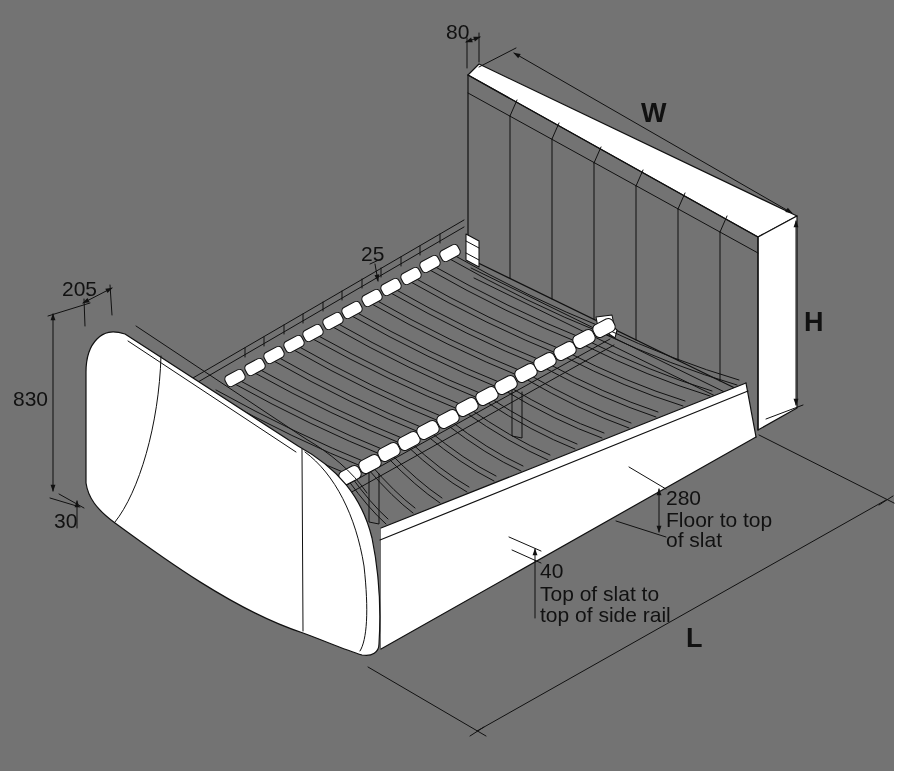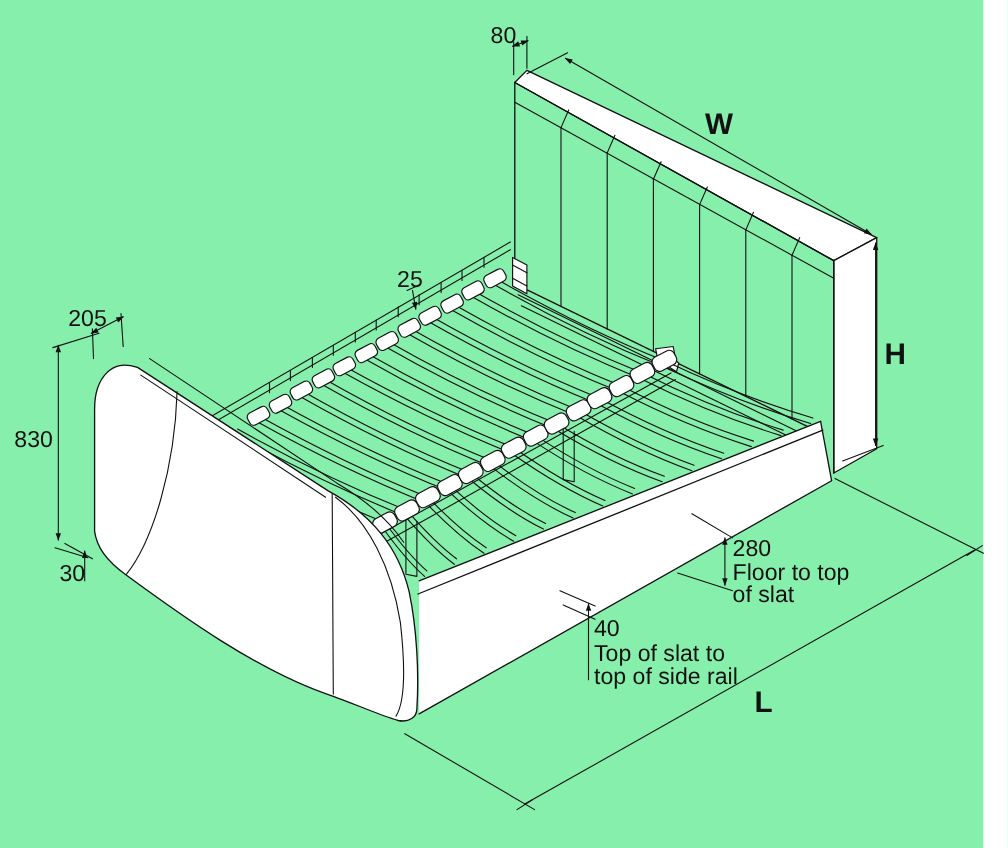--- a/index.html
+++ b/index.html
@@ -1,16 +1,16 @@
 <!DOCTYPE html>
 <html><head>
 <meta charset="utf-8">
 <style>
   html,body{margin:0;padding:0;background:#fff;}
-  .stage{width:894px;height:771px;position:relative;background:#86efac;font-family:"Liberation Sans",sans-serif;}
+  .stage{width:894px;height:771px;position:relative;background:#737373;font-family:"Liberation Sans",sans-serif;}
   svg{display:block;}
   .ln{fill:none;stroke:#111;stroke-width:1.2;stroke-linecap:round;stroke-linejoin:round;}
   .lnthin{fill:none;stroke:#111;stroke-width:1;stroke-linecap:round;stroke-linejoin:round;}
   .face{fill:#fff;stroke:#111;stroke-width:1.2;stroke-linejoin:round;}
   .facethin{fill:#fff;stroke:#111;stroke-width:1.05;stroke-linejoin:round;}
   .dim{fill:none;stroke:#111;stroke-width:1;stroke-linecap:round;}
   .dimtxt{fill:#111;font-size:21px;font-family:"Liberation Sans",sans-serif;}
   .dimbold{fill:#111;font-size:27px;font-weight:bold;font-family:"Liberation Sans",sans-serif;}
 </style>
 </head>

